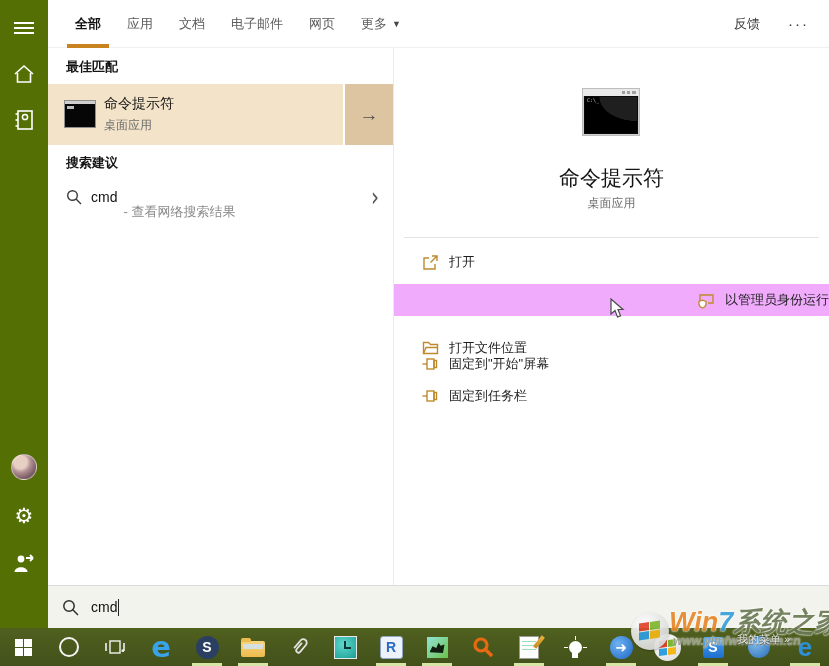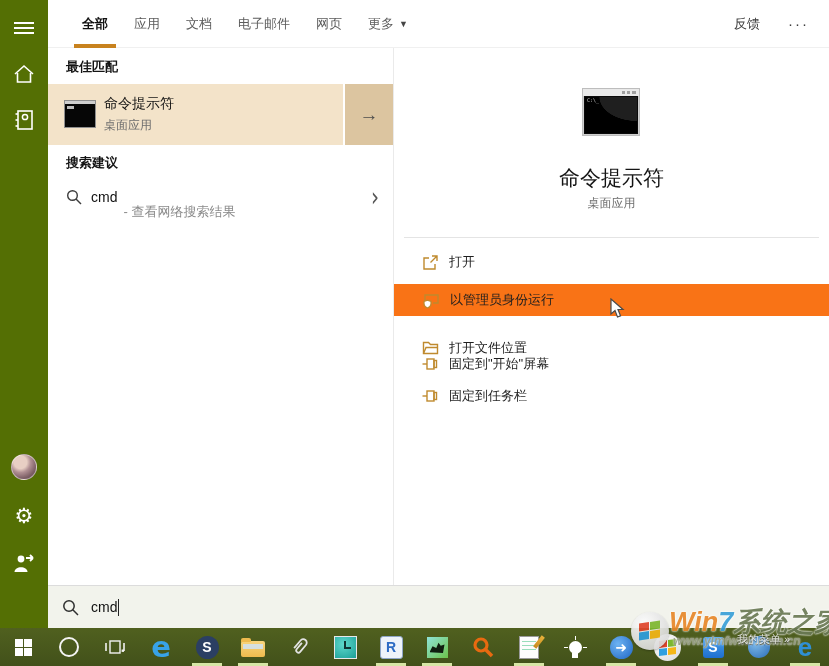--- a/index.html
+++ b/index.html
@@ -17,21 +17,21 @@
   .avatar{width:24px;height:24px;border-radius:50%;
     background:radial-gradient(circle at 35% 30%,#e8cfc4 0 28%,#b08f93 45%,#7d5f66 70%,#59414c 100%);
     border:1px solid rgba(255,255,255,.5);}
   .gear-glyph{color:#fff;font-size:21px;line-height:1;}
 
   
   .main-bg{left:48px;top:0;width:781px;height:585px;background:#fff;}
 
   
   .tabbar{left:48px;top:0;width:781px;height:48px;display:flex;align-items:center;
-    padding-left:34px;box-sizing:border-box;gap:26px;border-bottom:1px solid #f0f0f0;}
+    padding-left:27px;box-sizing:border-box;gap:26px;border-bottom:1px solid #f0f0f0;}
   .tab{font-size:13px;color:#5c5c5c;position:relative;height:48px;display:flex;align-items:center;cursor:pointer;white-space:nowrap;}
   .tab.selected{color:#111;font-weight:bold;}
   .tab.selected::after{content:"";position:absolute;left:-8px;right:-8px;bottom:0;height:4px;background:#c8821e;}
   .tab .caret{font-size:9px;color:#444;margin-left:5px;}
   .tab-right{margin-left:auto;display:flex;align-items:center;gap:28px;padding-right:20px;}
   .feedback{font-size:13px;color:#3d3d3d;cursor:pointer;margin-left:32px;}
   .overflow{font-size:15px;color:#3d3d3d;letter-spacing:2px;cursor:pointer;}
 
   
   .sec-header{font-size:13px;font-weight:bold;color:#141414;}
@@ -57,21 +57,21 @@
     box-shadow:inset 0 7px 0 #e9e9e9, inset 0 -1px 0 #cfcfcf, inset 1px 0 0 #cfcfcf, inset -1px 0 0 #cfcfcf;}
   .cmd-big .sheen{position:absolute;left:2px;top:8px;right:2px;bottom:2px;
     background:radial-gradient(130% 120% at 100% 0,#1f1f1f 0 55%,#000 56% 100%);}
   .cmd-big .prompt{position:absolute;left:4px;top:9px;font-size:5px;color:#c8c8c8;font-family:"DejaVu Sans Mono",monospace;line-height:1;}
   .cmd-big .controls{position:absolute;right:3px;top:2px;width:14px;height:3px;
     background:linear-gradient(90deg,#9f9f9f 0 3px,transparent 3px 5px,#9f9f9f 5px 8px,transparent 8px 10px,#9f9f9f 10px 13px);}
   .pv-title{left:394px;top:164px;width:435px;text-align:center;font-size:21px;color:#141414;}
   .pv-sub{left:394px;top:195px;width:435px;text-align:center;font-size:12px;color:#6d6d6d;}
   .pv-div{left:404px;top:237px;width:415px;height:1px;background:#e4e4e4;}
   .action-row{left:394px;width:435px;height:32px;display:flex;align-items:center;cursor:pointer;}
-  .action-row.hover{background:#f97316;}
+  .action-row.hover{background:#f0abfc;justify-content:flex-end;}
   .action-row svg{margin-left:28px;flex:none;}
   .action-label{font-size:13px;color:#1f1f1f;margin-left:10px;}
   .cursor{left:610px;top:298px;z-index:9;}
 
   
   .searchbar{left:48px;top:585px;width:781px;height:43px;background:#f2f3ec;border-top:1px solid #dcdcdc;
     display:flex;align-items:center;box-sizing:border-box;cursor:text;}
   .searchbar .mag{margin-left:14px;}
   .search-text{font-size:14px;color:#111;margin-left:12px;}
   .caret-bar{display:inline-block;width:1px;height:17px;background:#222;vertical-align:-3px;margin-left:1px;}

